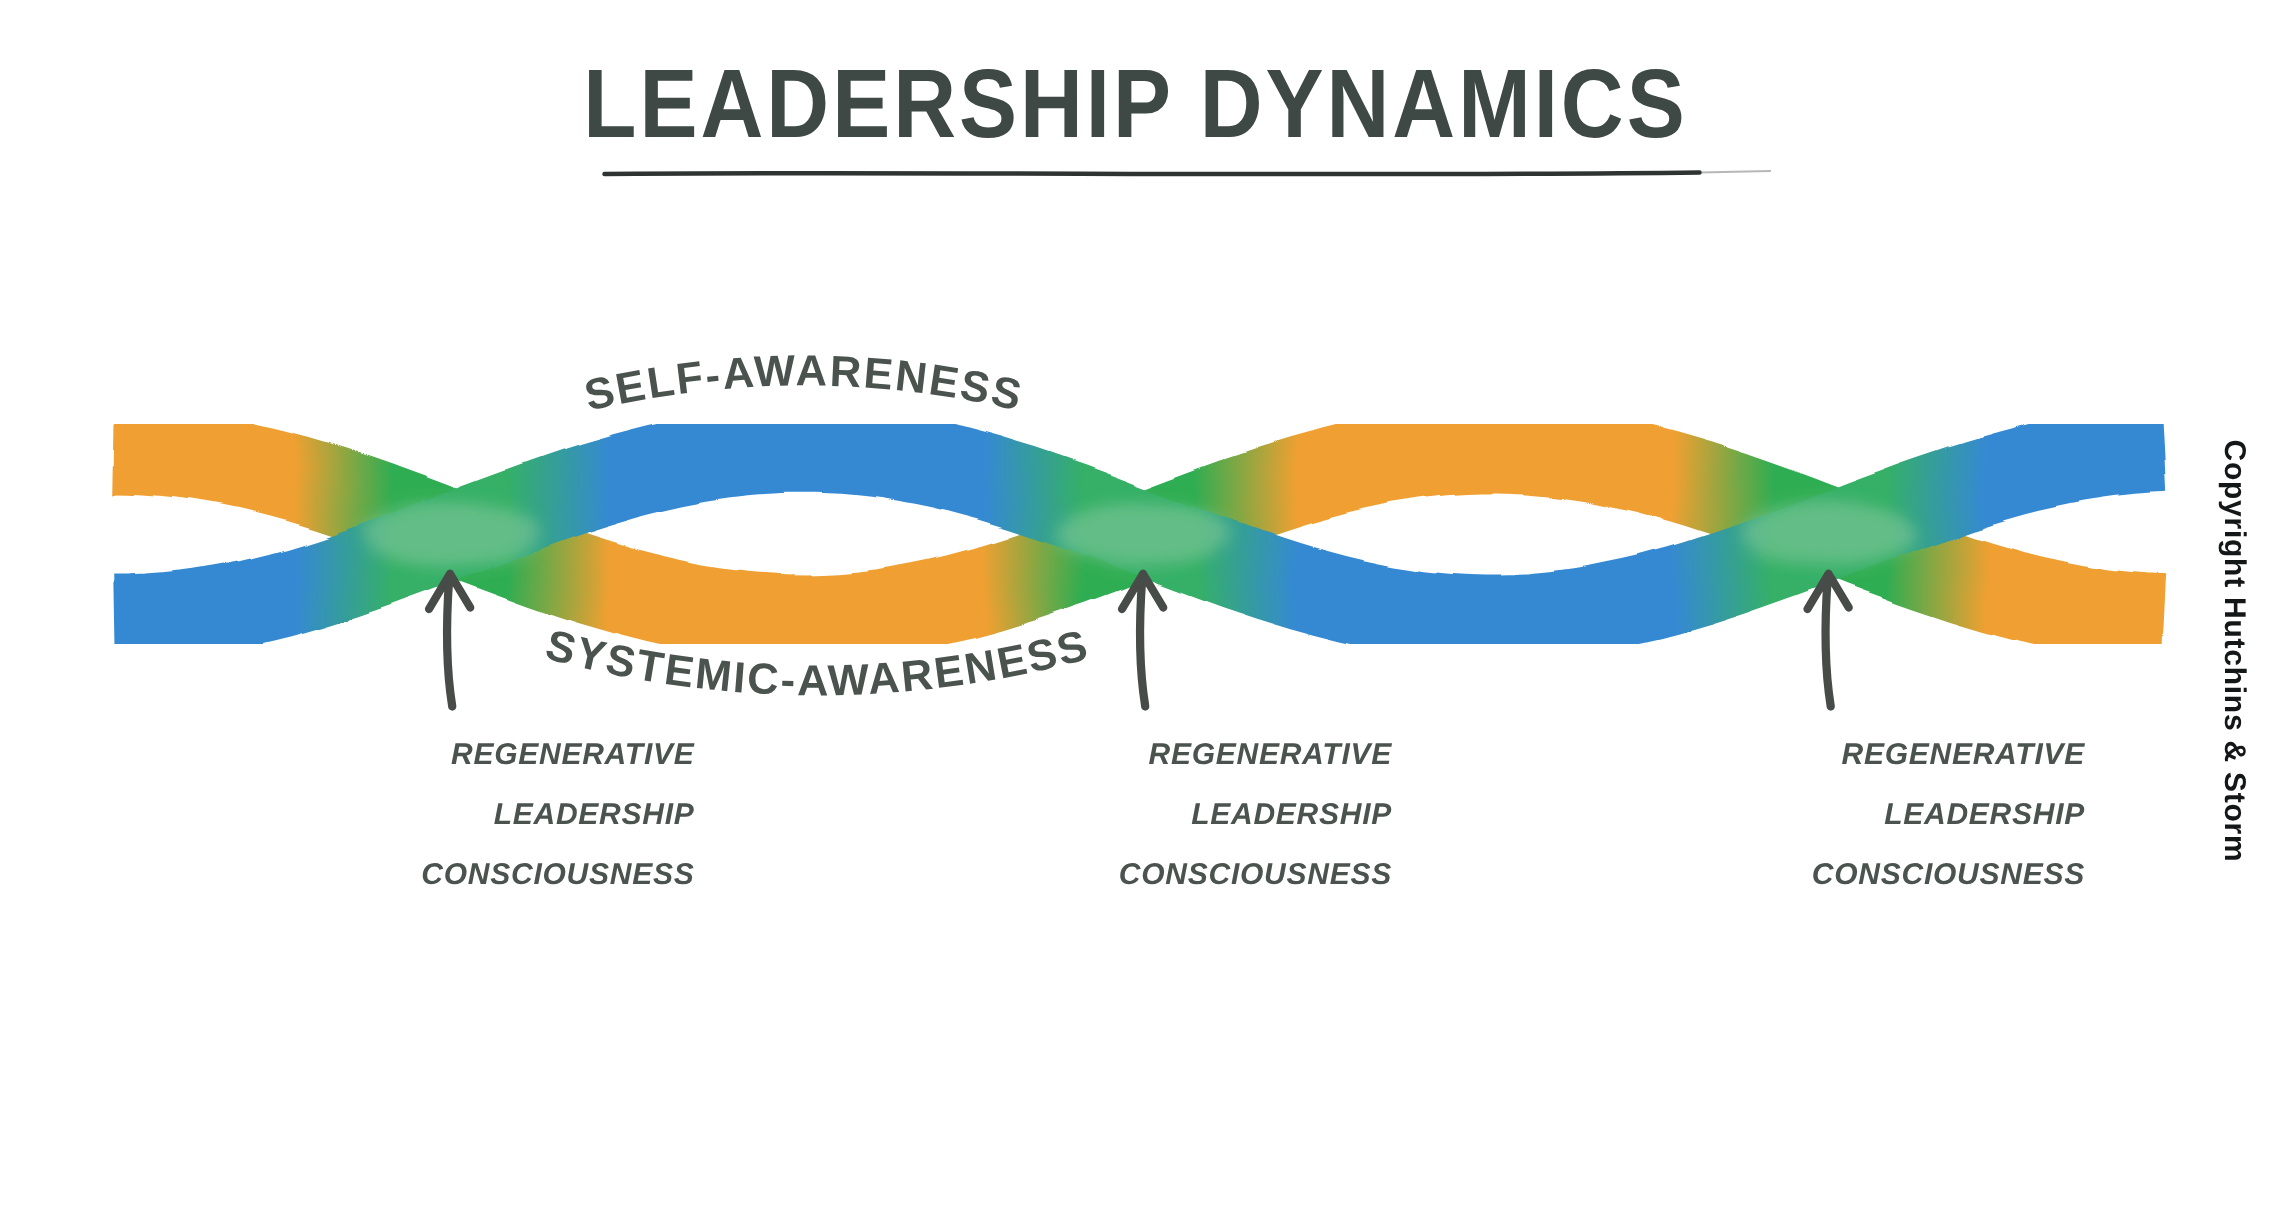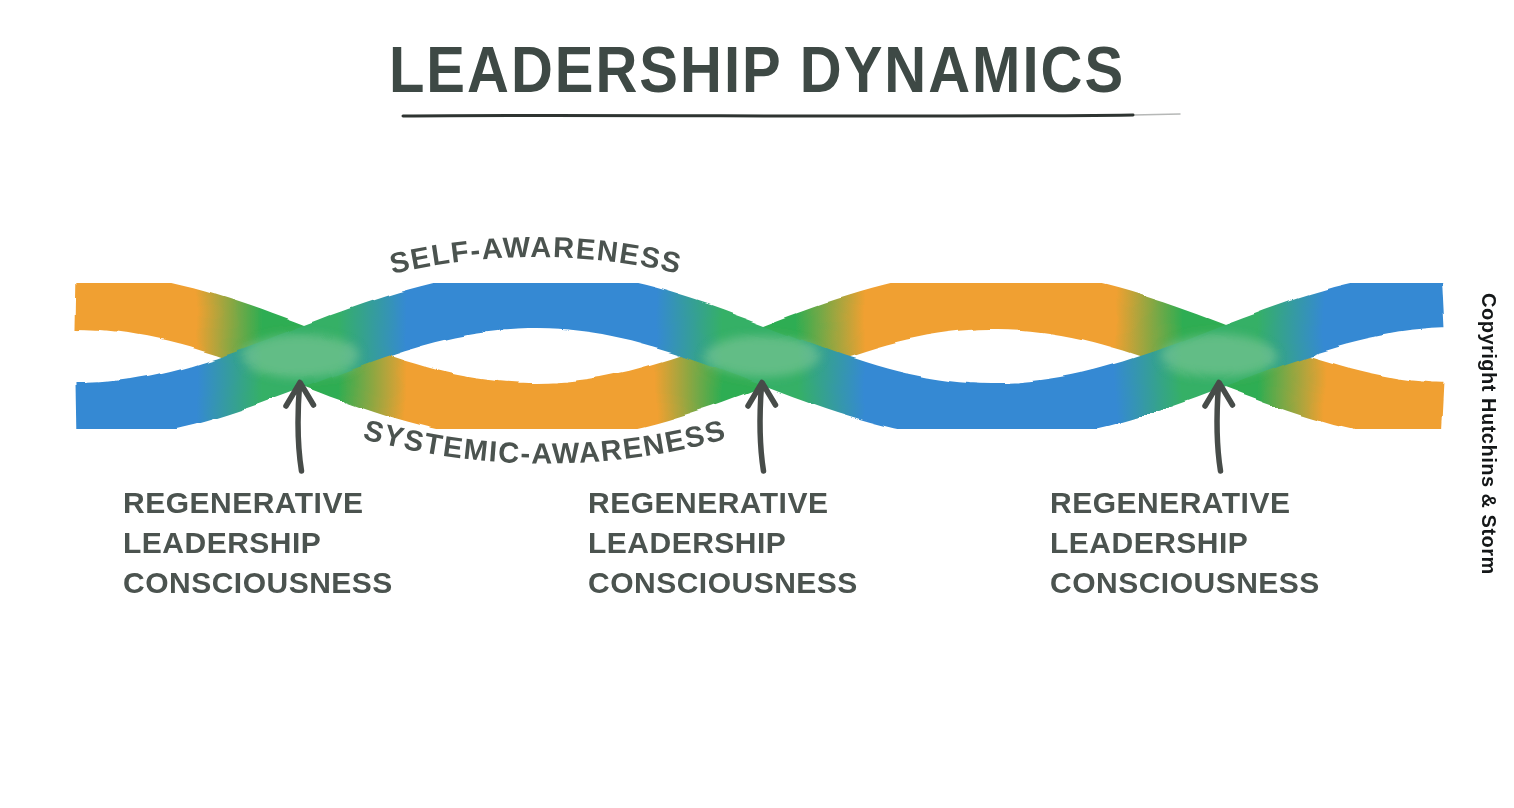--- a/index.html
+++ b/index.html
@@ -17,23 +17,24 @@
   
   .ribbon-svg{position:absolute;left:0;top:0;width:1514px;height:808px;}
 
   .arc-label{
     font-family:"Liberation Sans",sans-serif;font-size:29px;font-weight:700;
     letter-spacing:1.5px;fill:#4b534f;
   }
 
   
   .c-label{
-    position:absolute;width:340px;text-align:left;
-    font-size:30px;font-weight:700;line-height:40px;letter-spacing:0.5px;
+    position:absolute;width:340px;text-align:right;
+    font-size:20px;font-weight:700;line-height:40px;letter-spacing:0.5px;
     color:#4b534f;
+    font-style:italic;
   }
   .c-label span{display:block;}
   .c-label-1{left:123px;top:483px;}
   .c-label-2{left:588px;top:483px;}
   .c-label-3{left:1050px;top:483px;}
 
   
   .copyright{
     position:absolute;right:14px;bottom:0;
     writing-mode:vertical-rl;

